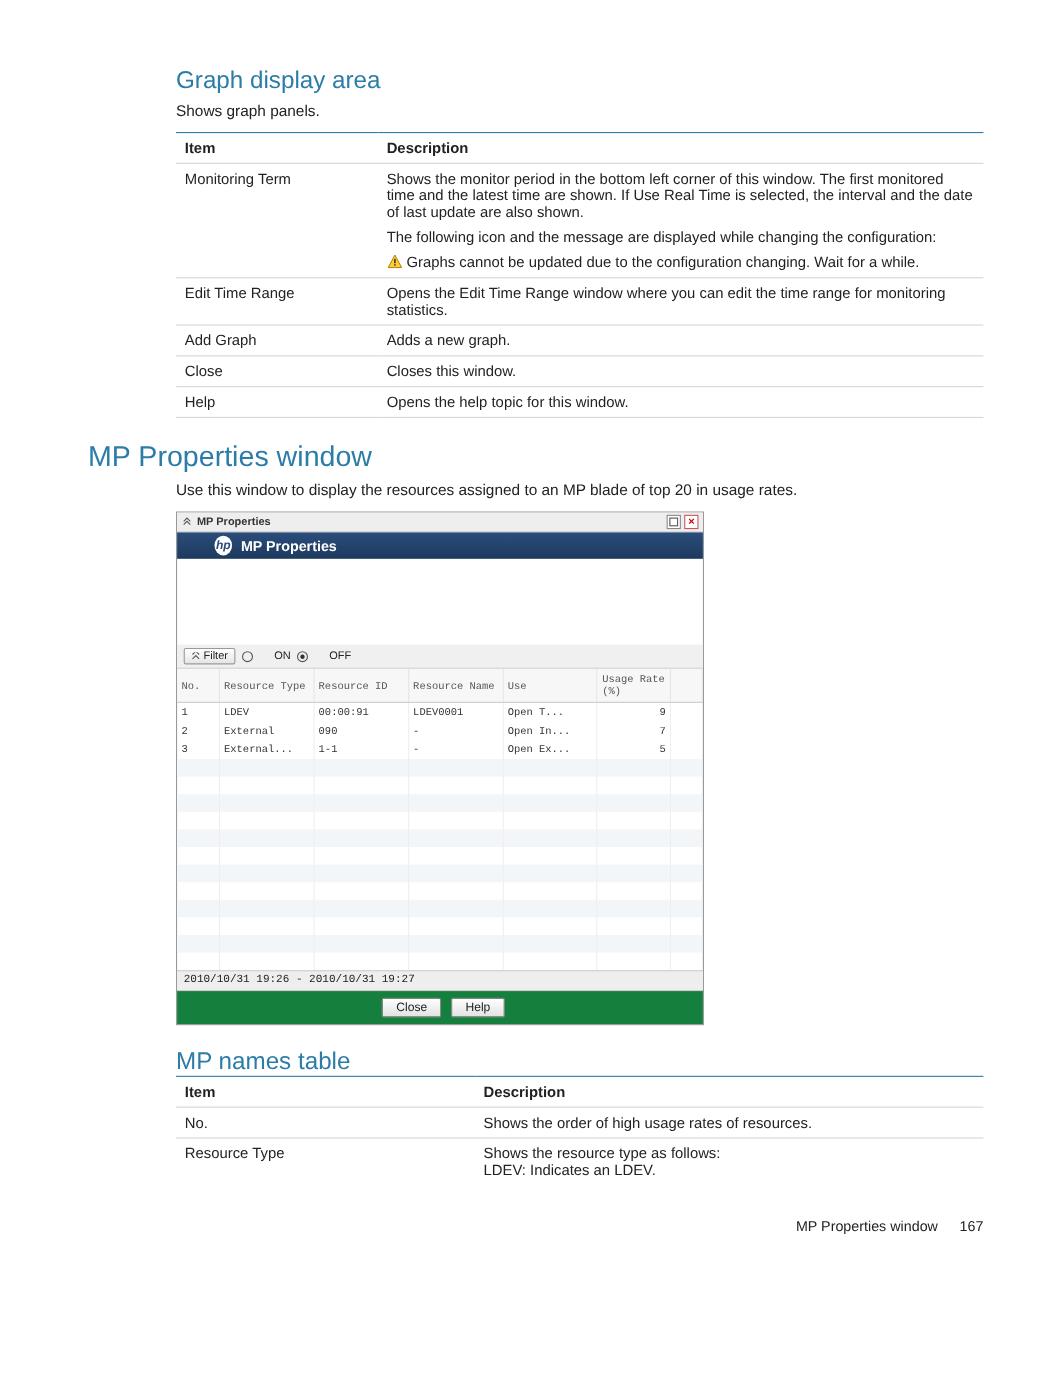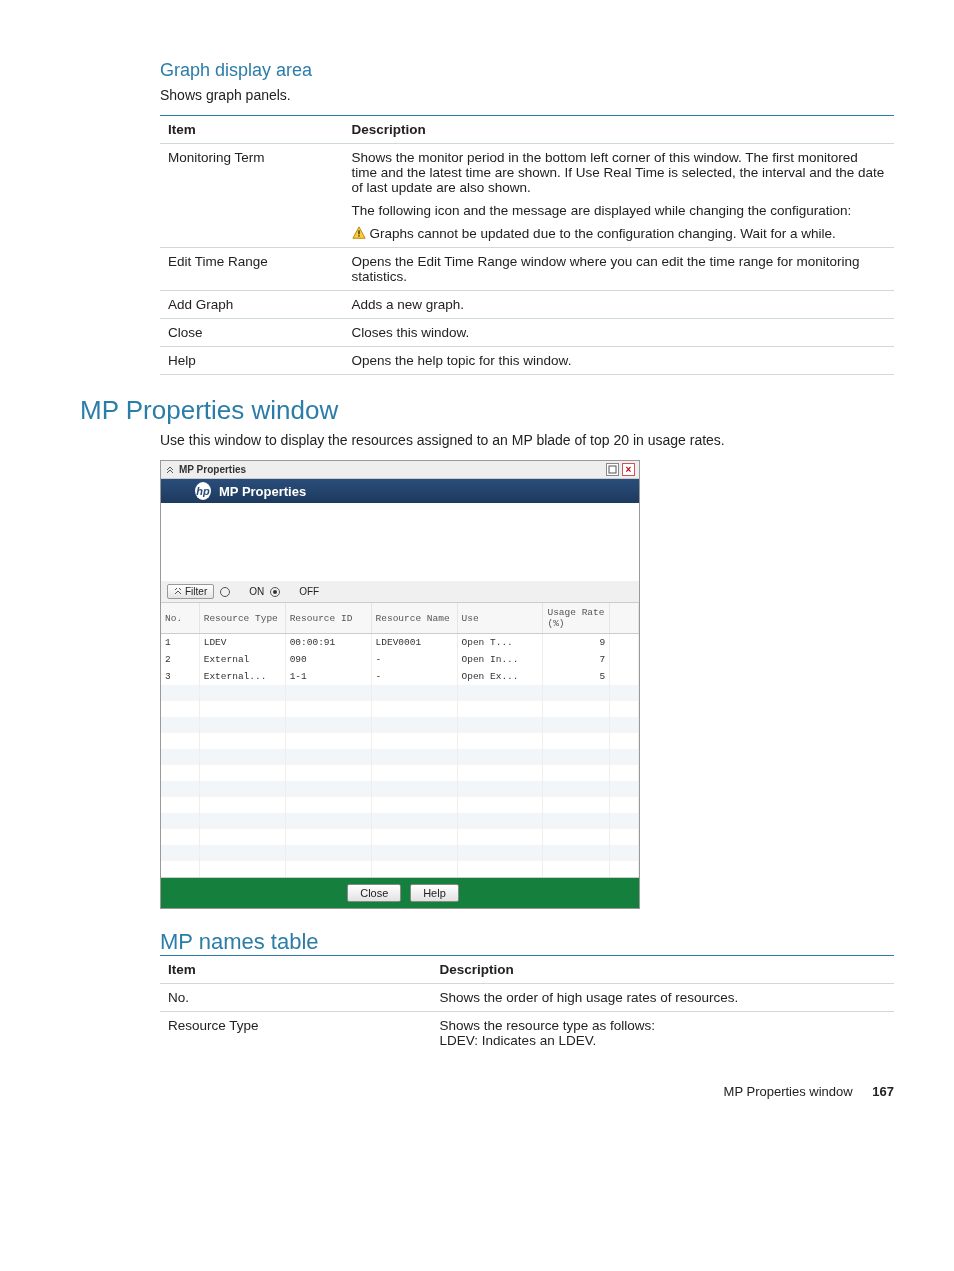--- a/index.html
+++ b/index.html
@@ -5,21 +5,21 @@
   * { box-sizing: border-box; }
   body {
     font-family: Arial, Helvetica, sans-serif;
     font-size: 14px;
     color: #222;
     margin: 0;
     padding: 50px 60px 30px 80px;
     width: 954px;
     background: #fff;
   }
-  h2.section-a { color: #2b7da8; font-weight: normal; font-size: 18px; margin: 10px 0 6px 80px; }
+  h2.section-a { color: #2b7da8; font-weight: normal; font-size: 22px; margin: 10px 0 6px 80px; }
   h1.section-b { color: #2b7da8; font-weight: normal; font-size: 26px; margin: 20px 0 6px 0; }
   h2.section-c { color: #2b7da8; font-weight: normal; font-size: 22px; margin: 20px 0 0 80px; }
   p.body { margin: 4px 0 12px 80px; }
   table.doc {
     border-collapse: collapse;
     width: calc(100% - 80px);
     margin-left: 80px;
     border-top: 1.5px solid #2b7da8;
     border-bottom: 1.5px solid #2b7da8;
   }
@@ -28,21 +28,21 @@
     vertical-align: top;
     padding: 6px 8px;
     font-size: 13.5px;
     border-bottom: 1px solid #cfd8dc;
   }
   table.doc th { font-weight: bold; }
   table.doc td p { margin: 0 0 8px 0; }
   table.doc td p:last-child { margin-bottom: 0; }
   .warn-icon { display:inline-block; width:14px; height:14px; vertical-align:-2px; margin-right:4px; }
   .footer { text-align: right; font-size: 13px; margin-top: 30px; color:#222; }
-  .footer .pg { margin-left: 16px; font-weight: bold; }
+  .footer .pg { margin-left: 16px; }
 
   
   .shot {
     width: 480px;
     margin: 10px 0 10px 80px;
     border: 1px solid #999;
     background: #fff;
     font-family: Verdana, Arial, sans-serif;
     font-size: 10px;
   }
@@ -349,20 +349,21 @@
           <td></td>
           <td></td>
           <td></td>
           <td></td>
           <td></td>
           <td></td>
           <td></td>
         </tr>
   </tbody>
     </table>
+  <div class="status">2010/10/31 19:26 - 2010/10/31 19:27</div>
   <div class="btnrow">
     <span class="btn">Close</span>
     <span class="btn">Help</span>
   </div>
 </div>
 
 <h2 class="section-c">MP names table</h2>
 
 <table class="doc" style="border-bottom:none;">
   <colgroup>

